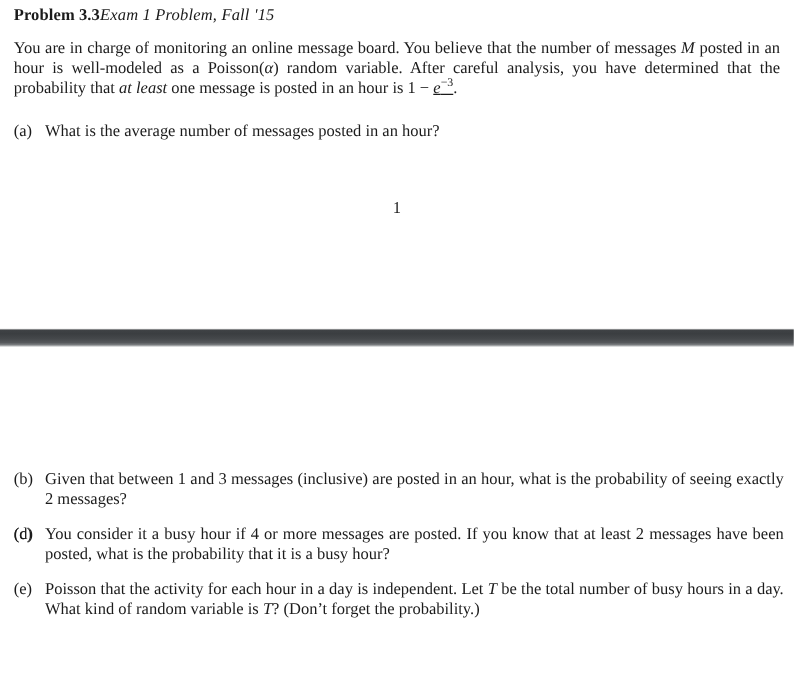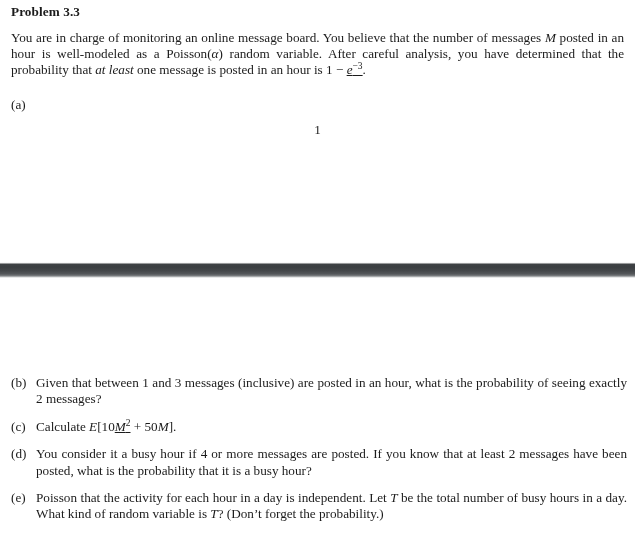--- a/index.html
+++ b/index.html
@@ -117,46 +117,47 @@
   sup { font-size: 0.72em; vertical-align: super; line-height: 0; }
   .nobrk { white-space: nowrap; text-decoration: underline; }
 </style>
 </head>
 <body>
 
 <div class="page page-top">
 
   <div class="header-row">
     <div class="header-title">Problem 3.3</div>
+    <div class="header-meta">Exam 1 Problem, Fall '15</div>
   </div>
 
   <p class="body-par"><span>You are in charge of monitoring an online message board. You believe that the number of messages </span><span class="mathvar">M</span><span> posted in an hour is well-modeled as a Poisson(</span><span class="mathvar">α</span><span>) random variable. After careful analysis, you have determined that the probability that </span><span class="mathit">at least</span><span> one message is posted in an hour is 1 − </span><span class="nobrk"><span class="mathvar">e</span><sup>−3</sup></span><span>.</span></p>
 
   <ul class="qlist" style="margin-top:19px;">
     <li class="qitem">
       <span class="qlabel">(a)</span>
+      <span>What is the average number of messages posted in an hour?</span>
     </li>
   </ul>
 
   <div class="page-number">1</div>
 </div>
 
 <div class="scan-divider" style="top:262px;"></div>
 
 <div class="page-bottom">
   <ul class="qlist">
 
     <li class="qitem">
       <span class="qlabel">(b)</span>
       <span>Given that between 1 and 3 messages (inclusive) are posted in an hour, what is the probability of seeing exactly 2 messages?</span>
     </li>
 
     <li class="qitem">
       <span class="qlabel">(c)</span>
-      <span><span>Calculate </span><span class="mathvar">E</span><span>[10</span><span class="nobrk"><span class="mathvar">M</span><sup>2</sup></span><span> + 50</span><span class="mathvar">M</span><span>].</span></span>
     </li>
 
     <li class="qitem">
       <span class="qlabel">(d)</span>
       <span>You consider it a busy hour if 4 or more messages are posted. If you know that at least 2 messages have been posted, what is the probability that it is a busy hour?</span>
     </li>
 
     <li class="qitem">
       <span class="qlabel">(e)</span>
       <span><span>Poisson that the activity for each hour in a day is independent. Let </span><span class="mathvar">T</span><span> be the total number of busy hours in a day. What kind of random variable is </span><span class="mathvar">T</span><span>? (Don’t forget the probability.)</span></span>

